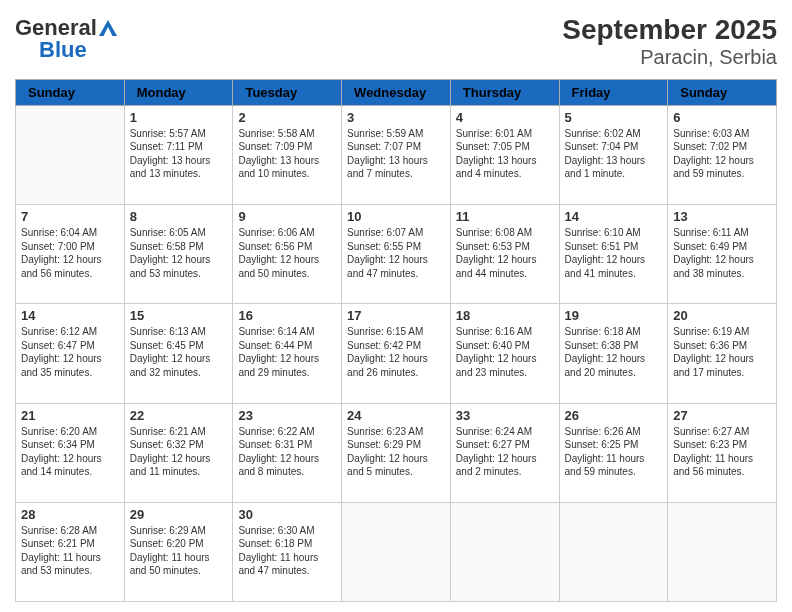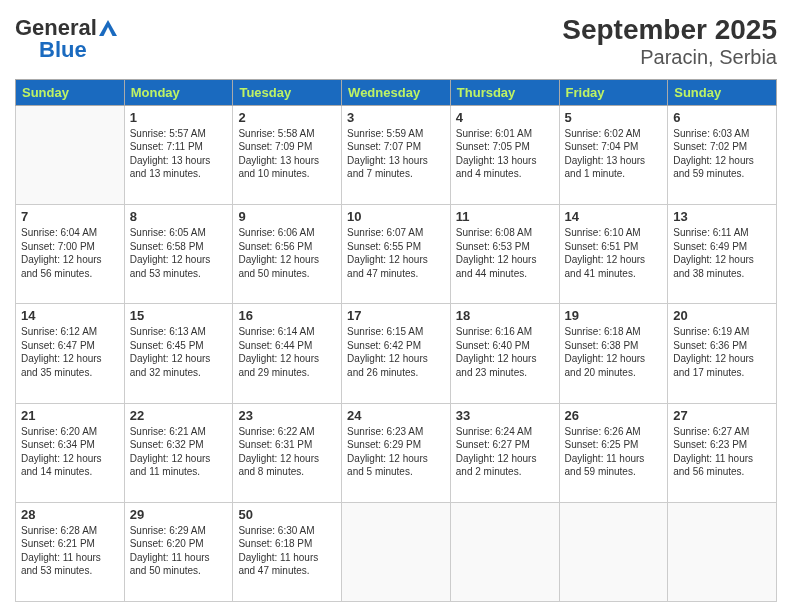--- a/index.html
+++ b/index.html
@@ -59,23 +59,23 @@
     }
     .calendar {
       flex: 1;
       border: 1px solid #ccc;
       border-collapse: collapse;
       width: 100%;
       table-layout: fixed;
     }
     .calendar th {
       background-color: #1a6abf;
-      color: #bef264;
+      color: #000000;
       text-align: left;
-      padding: 5px 6px;
+      padding: 5px 12px;
       font-size: 13px;
       border: 1px solid #aaa;
     }
     .calendar td {
       vertical-align: top;
       border: 1px solid #ccc;
       padding: 4px 5px;
       font-size: 10.2px;
       color: #333;
       height: 78px;
@@ -251,21 +251,21 @@
         <tr>
           <td>
             <span class="day-num">28</span>
             <div class="day-info">Sunrise: 6:28 AM<br>Sunset: 6:21 PM<br>Daylight: 11 hours<br>and 53 minutes.</div>
           </td>
           <td>
             <span class="day-num">29</span>
             <div class="day-info">Sunrise: 6:29 AM<br>Sunset: 6:20 PM<br>Daylight: 11 hours<br>and 50 minutes.</div>
           </td>
           <td>
-            <span class="day-num">50</span>
+            <span class="day-num">30</span>
             <div class="day-info">Sunrise: 6:30 AM<br>Sunset: 6:18 PM<br>Daylight: 11 hours<br>and 47 minutes.</div>
           </td>
           <td class="empty-cell"></td>
           <td class="empty-cell"></td>
           <td class="empty-cell"></td>
           <td class="empty-cell"></td>
         </tr>
       </tbody>
   </table>
 </div>

